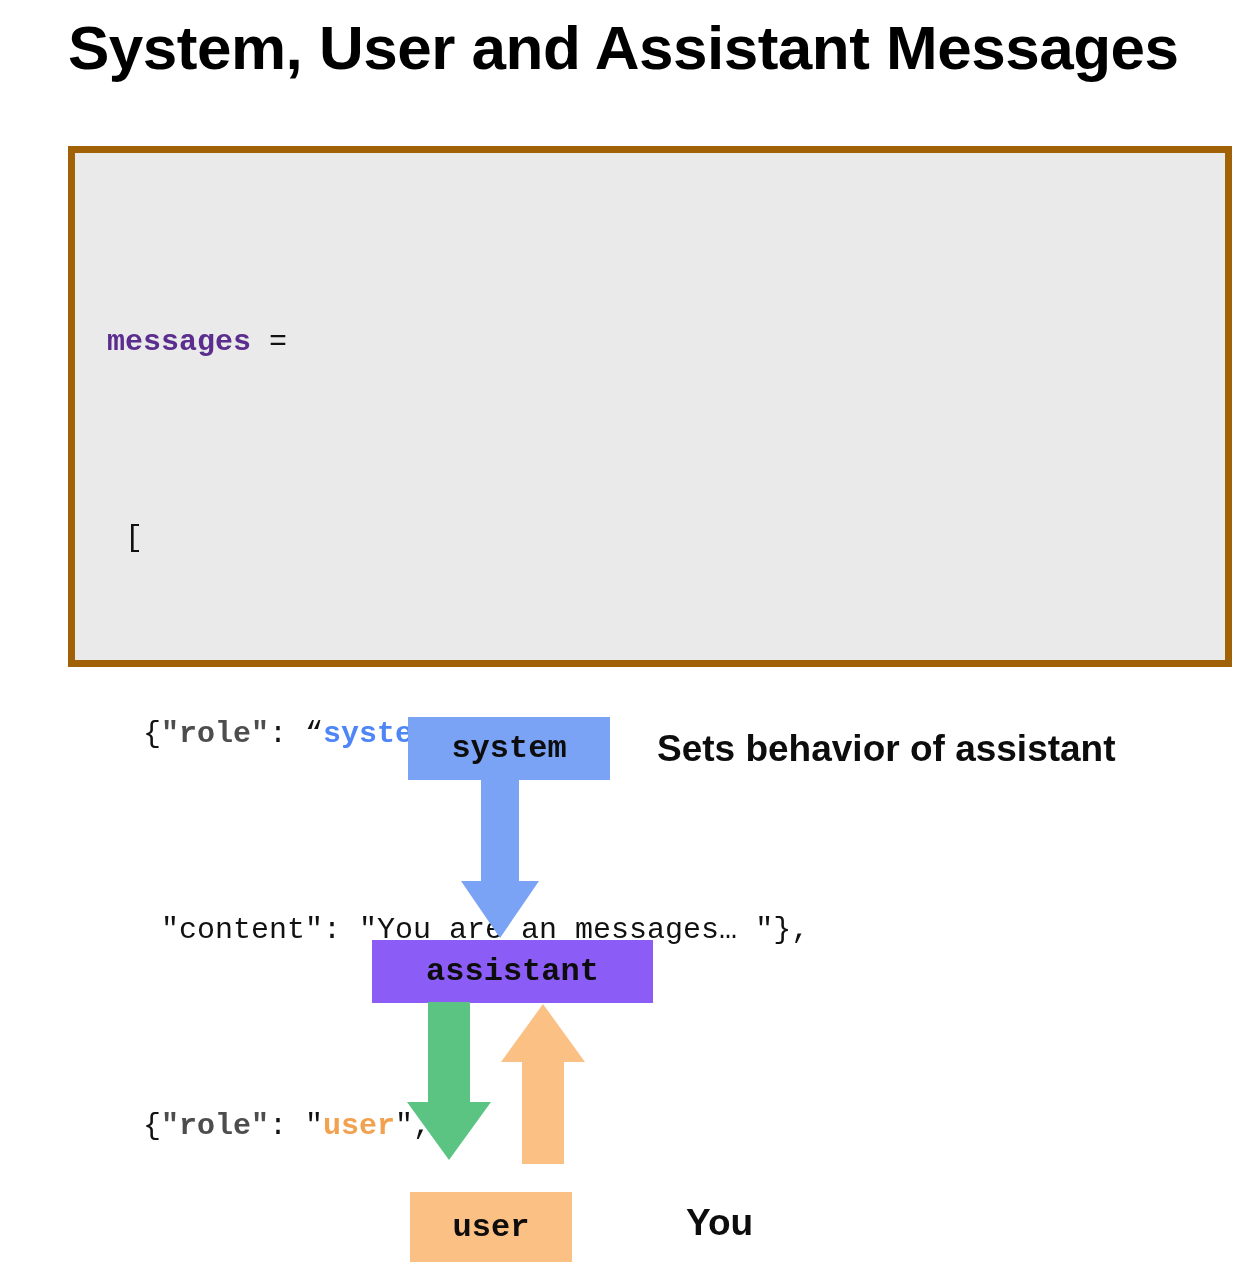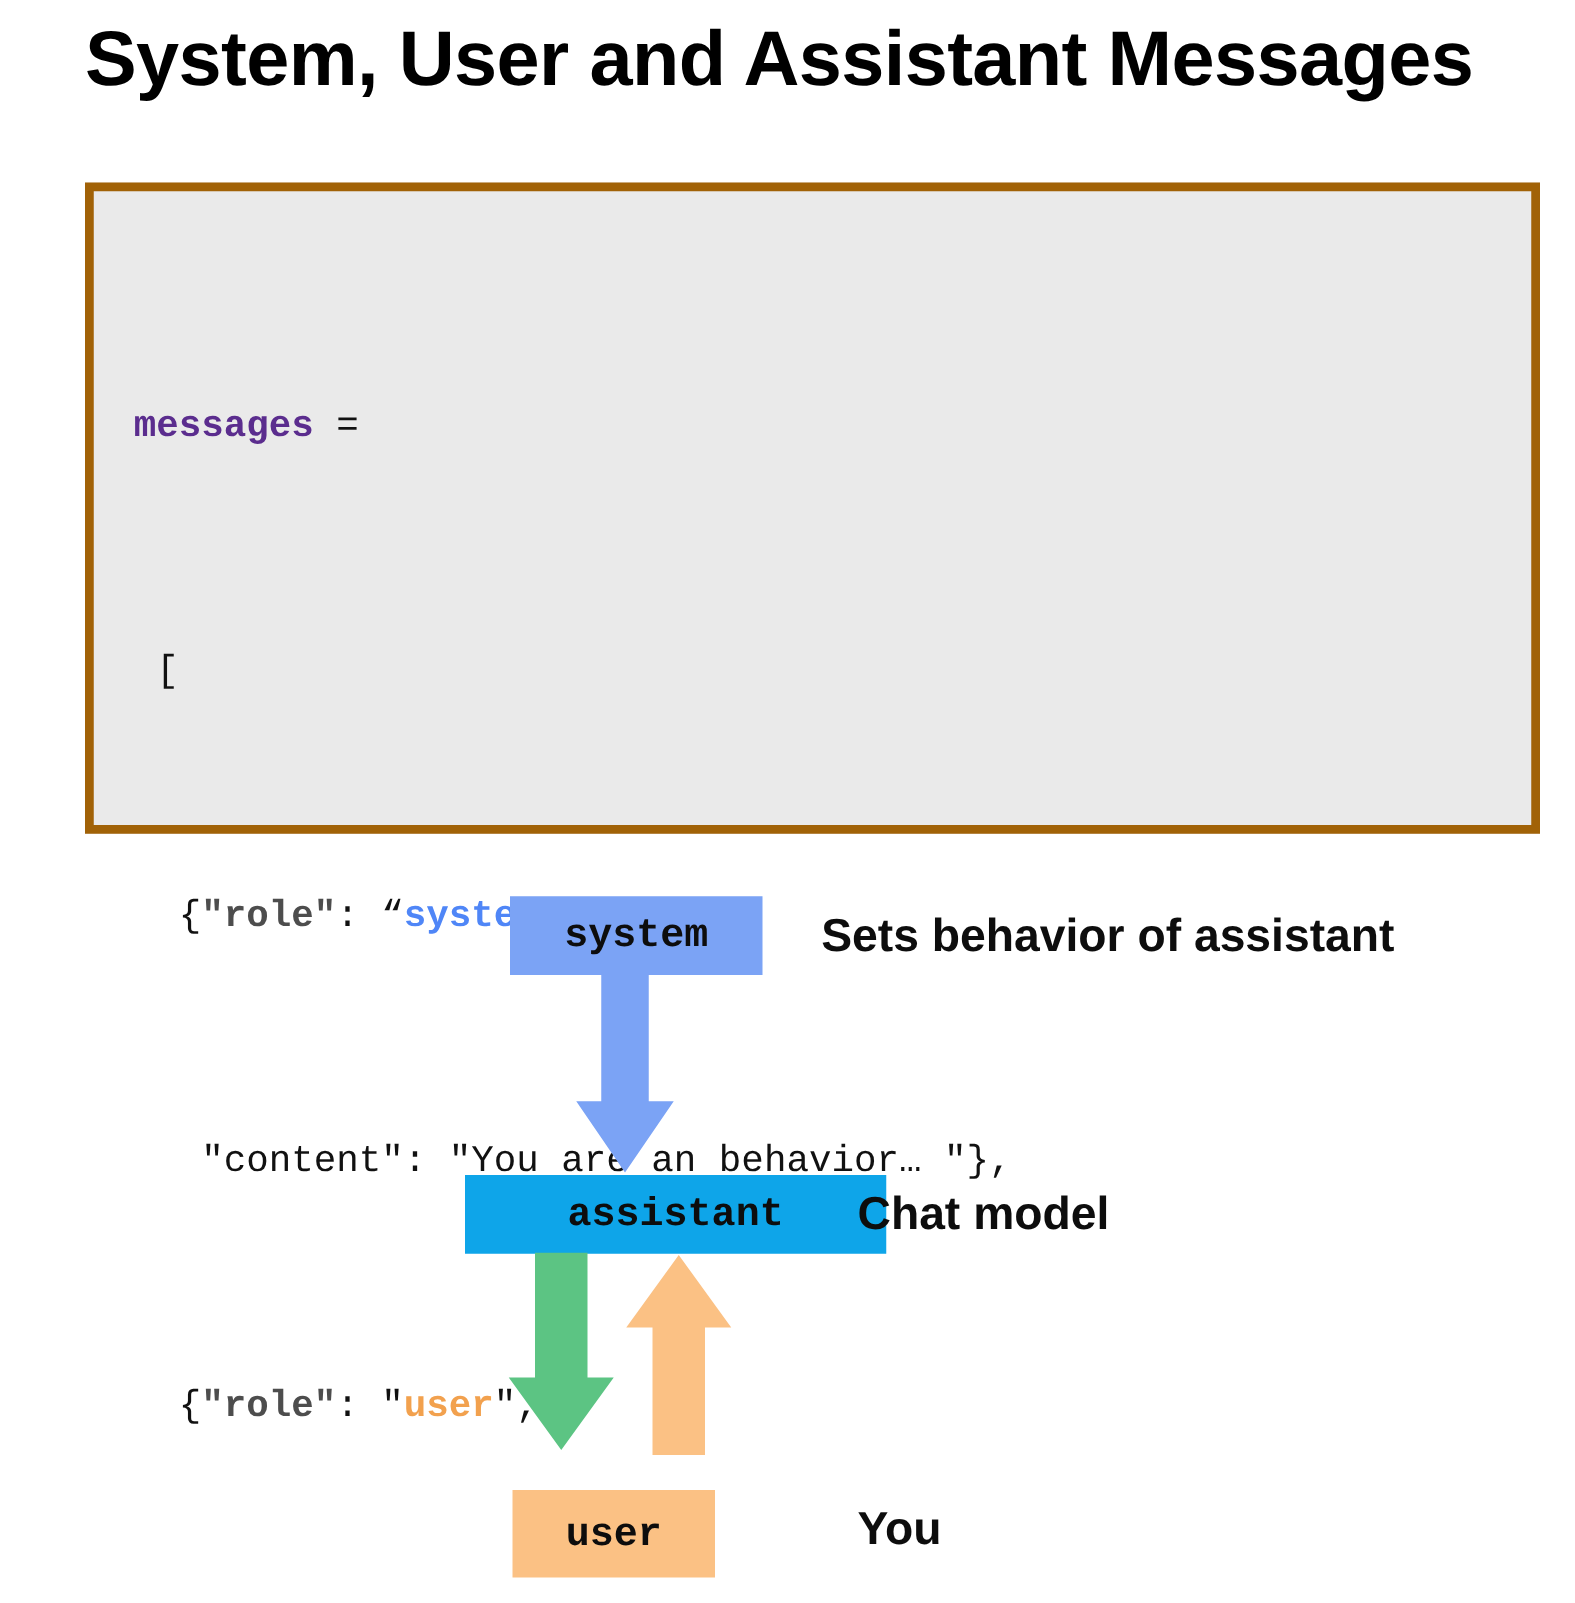--- a/index.html
+++ b/index.html
@@ -77,22 +77,22 @@
     font-size: 32px;
     font-weight: 700;
     color: #0d0d0d;
     box-sizing: border-box;
   }
   #box-system {
     left: 408px; top: 27px; width: 202px; height: 63px;
     background: #7ba3f5;
   }
   #box-assistant {
-    left: 372px; top: 250px; width: 337px; height: 63px;
-    background: #0ea5e9;
+    left: 372px; top: 250px; width: 281px; height: 63px;
+    background: #8b5cf6;
   }
   #box-user {
     left: 410px; top: 502px; width: 162px; height: 70px;
     background: #fbc184;
   }
   .side-label {
     position: absolute;
     font-family: "Liberation Sans", sans-serif;
     font-size: 37px;
     font-weight: 700;
@@ -115,21 +115,21 @@
 
 <div id="code-block">
   <div id="code-lines">
 
     <div class="code-line"><span class="tok-var">messages</span><span class="tok-plain"> </span><span class="tok-plain">=</span></div>
 
     <div class="code-line"><span class="tok-plain"> </span><span class="tok-plain">[</span></div>
 
     <div class="code-line"><span class="tok-plain">  {</span><span class="tok-key">"role"</span><span class="tok-plain">: “</span><span class="tok-sys">system</span><span class="tok-plain">",</span></div>
 
-    <div class="code-line"><span class="tok-plain">   </span><span class="tok-plain">"content"</span><span class="tok-plain">: "</span><span class="tok-plain">You are an behavior… </span><span class="tok-plain">"},</span></div>
+    <div class="code-line"><span class="tok-plain">   </span><span class="tok-plain">"content"</span><span class="tok-plain">: "</span><span class="tok-plain">You are an messages… </span><span class="tok-plain">"},</span></div>
 
     <div class="code-line"><span class="tok-plain">  {</span><span class="tok-key">"role"</span><span class="tok-plain">: "</span><span class="tok-usr">user</span><span class="tok-plain">",</span></div>
 
     
 
     
 
     
 
     
@@ -146,21 +146,20 @@
   </div>
   <div class="side-label" id="label-system">Sets behavior of assistant</div>
 
   <svg class="arrow-svg" id="arrow-system-to-assistant" viewBox="0 0 100 164" preserveAspectRatio="none">
     <polygon points="31,0 69,0 69,103 89,103 50,160 11,103 31,103" fill="#7ba3f5"></polygon>
   </svg>
 
   <div class="node-box" id="box-assistant">
     <span>assistant</span>
   </div>
-  <div class="side-label" id="label-assistant">Chat model</div>
 
   <svg class="arrow-svg" id="arrow-assistant-to-user" viewBox="0 0 96 162" preserveAspectRatio="none">
     <polygon points="28,0 70,0 70,100 91,100 49,158 7,100 28,100" fill="#5cc483"></polygon>
   </svg>
 
   <svg class="arrow-svg" id="arrow-user-to-assistant" viewBox="0 0 96 162" preserveAspectRatio="none">
     <polygon points="47,2 89,60 68,60 68,162 26,162 26,60 5,60" fill="#fbc184"></polygon>
   </svg>
 
   <div class="node-box" id="box-user">

